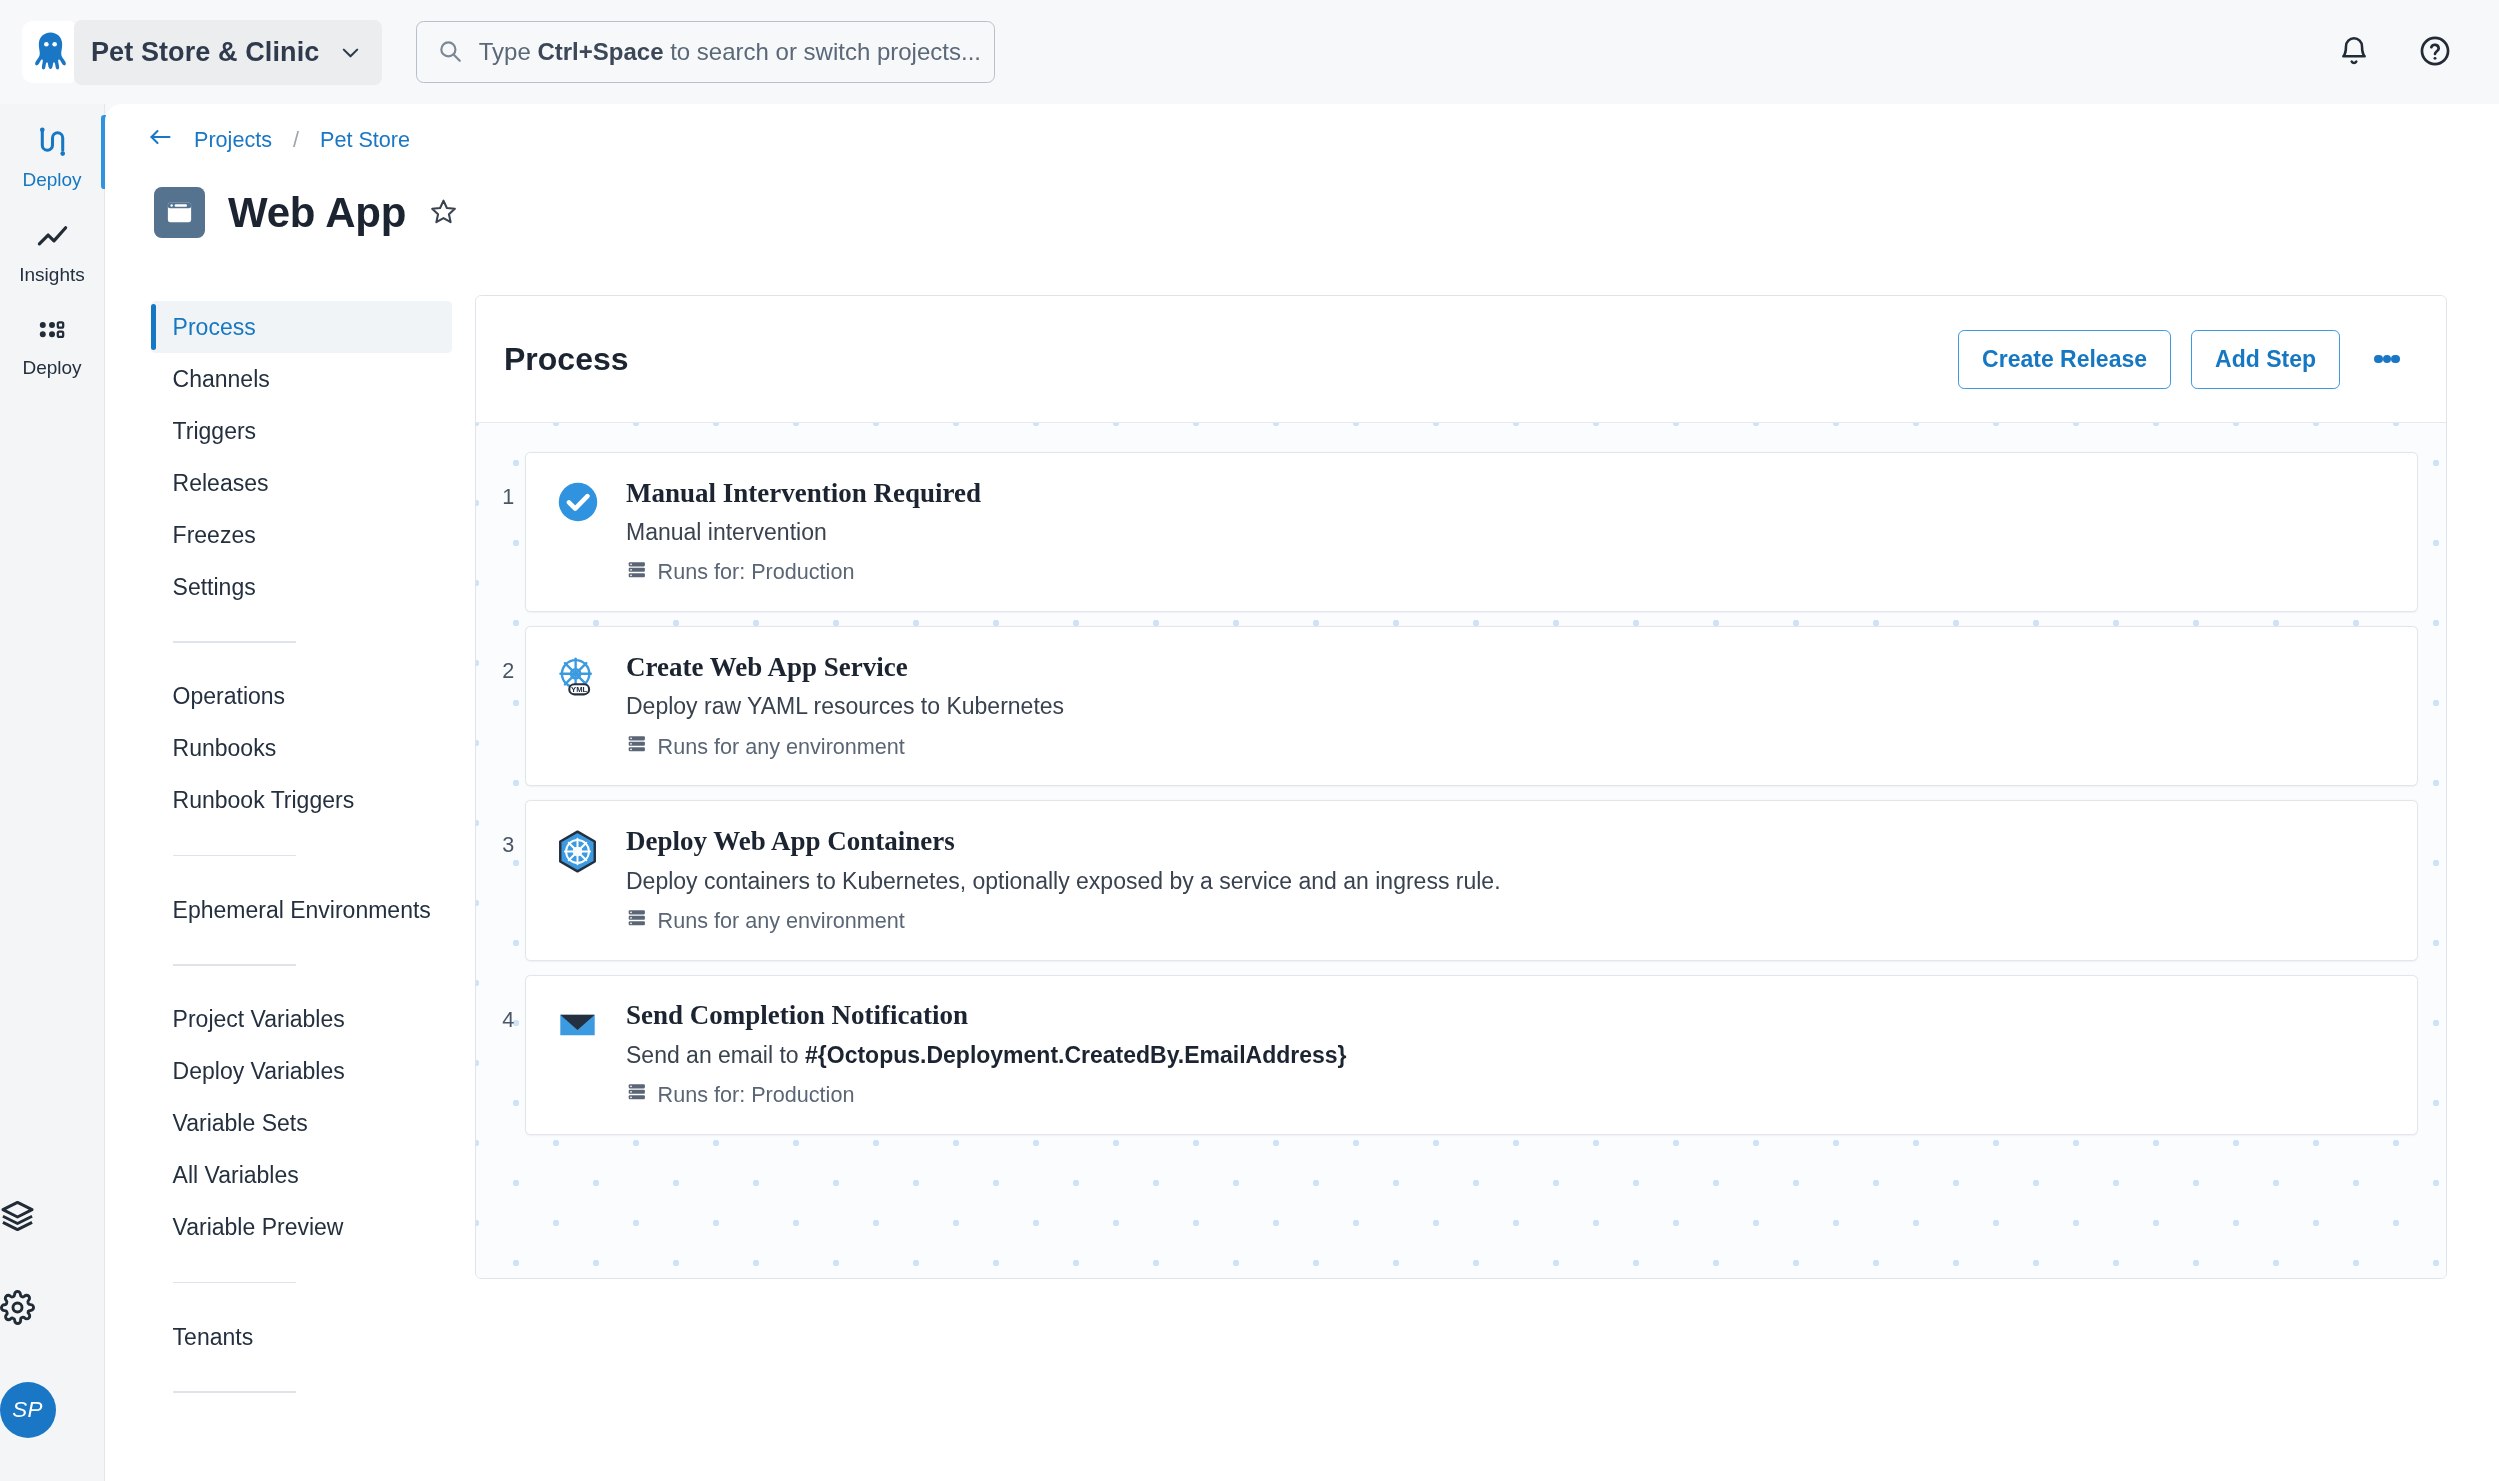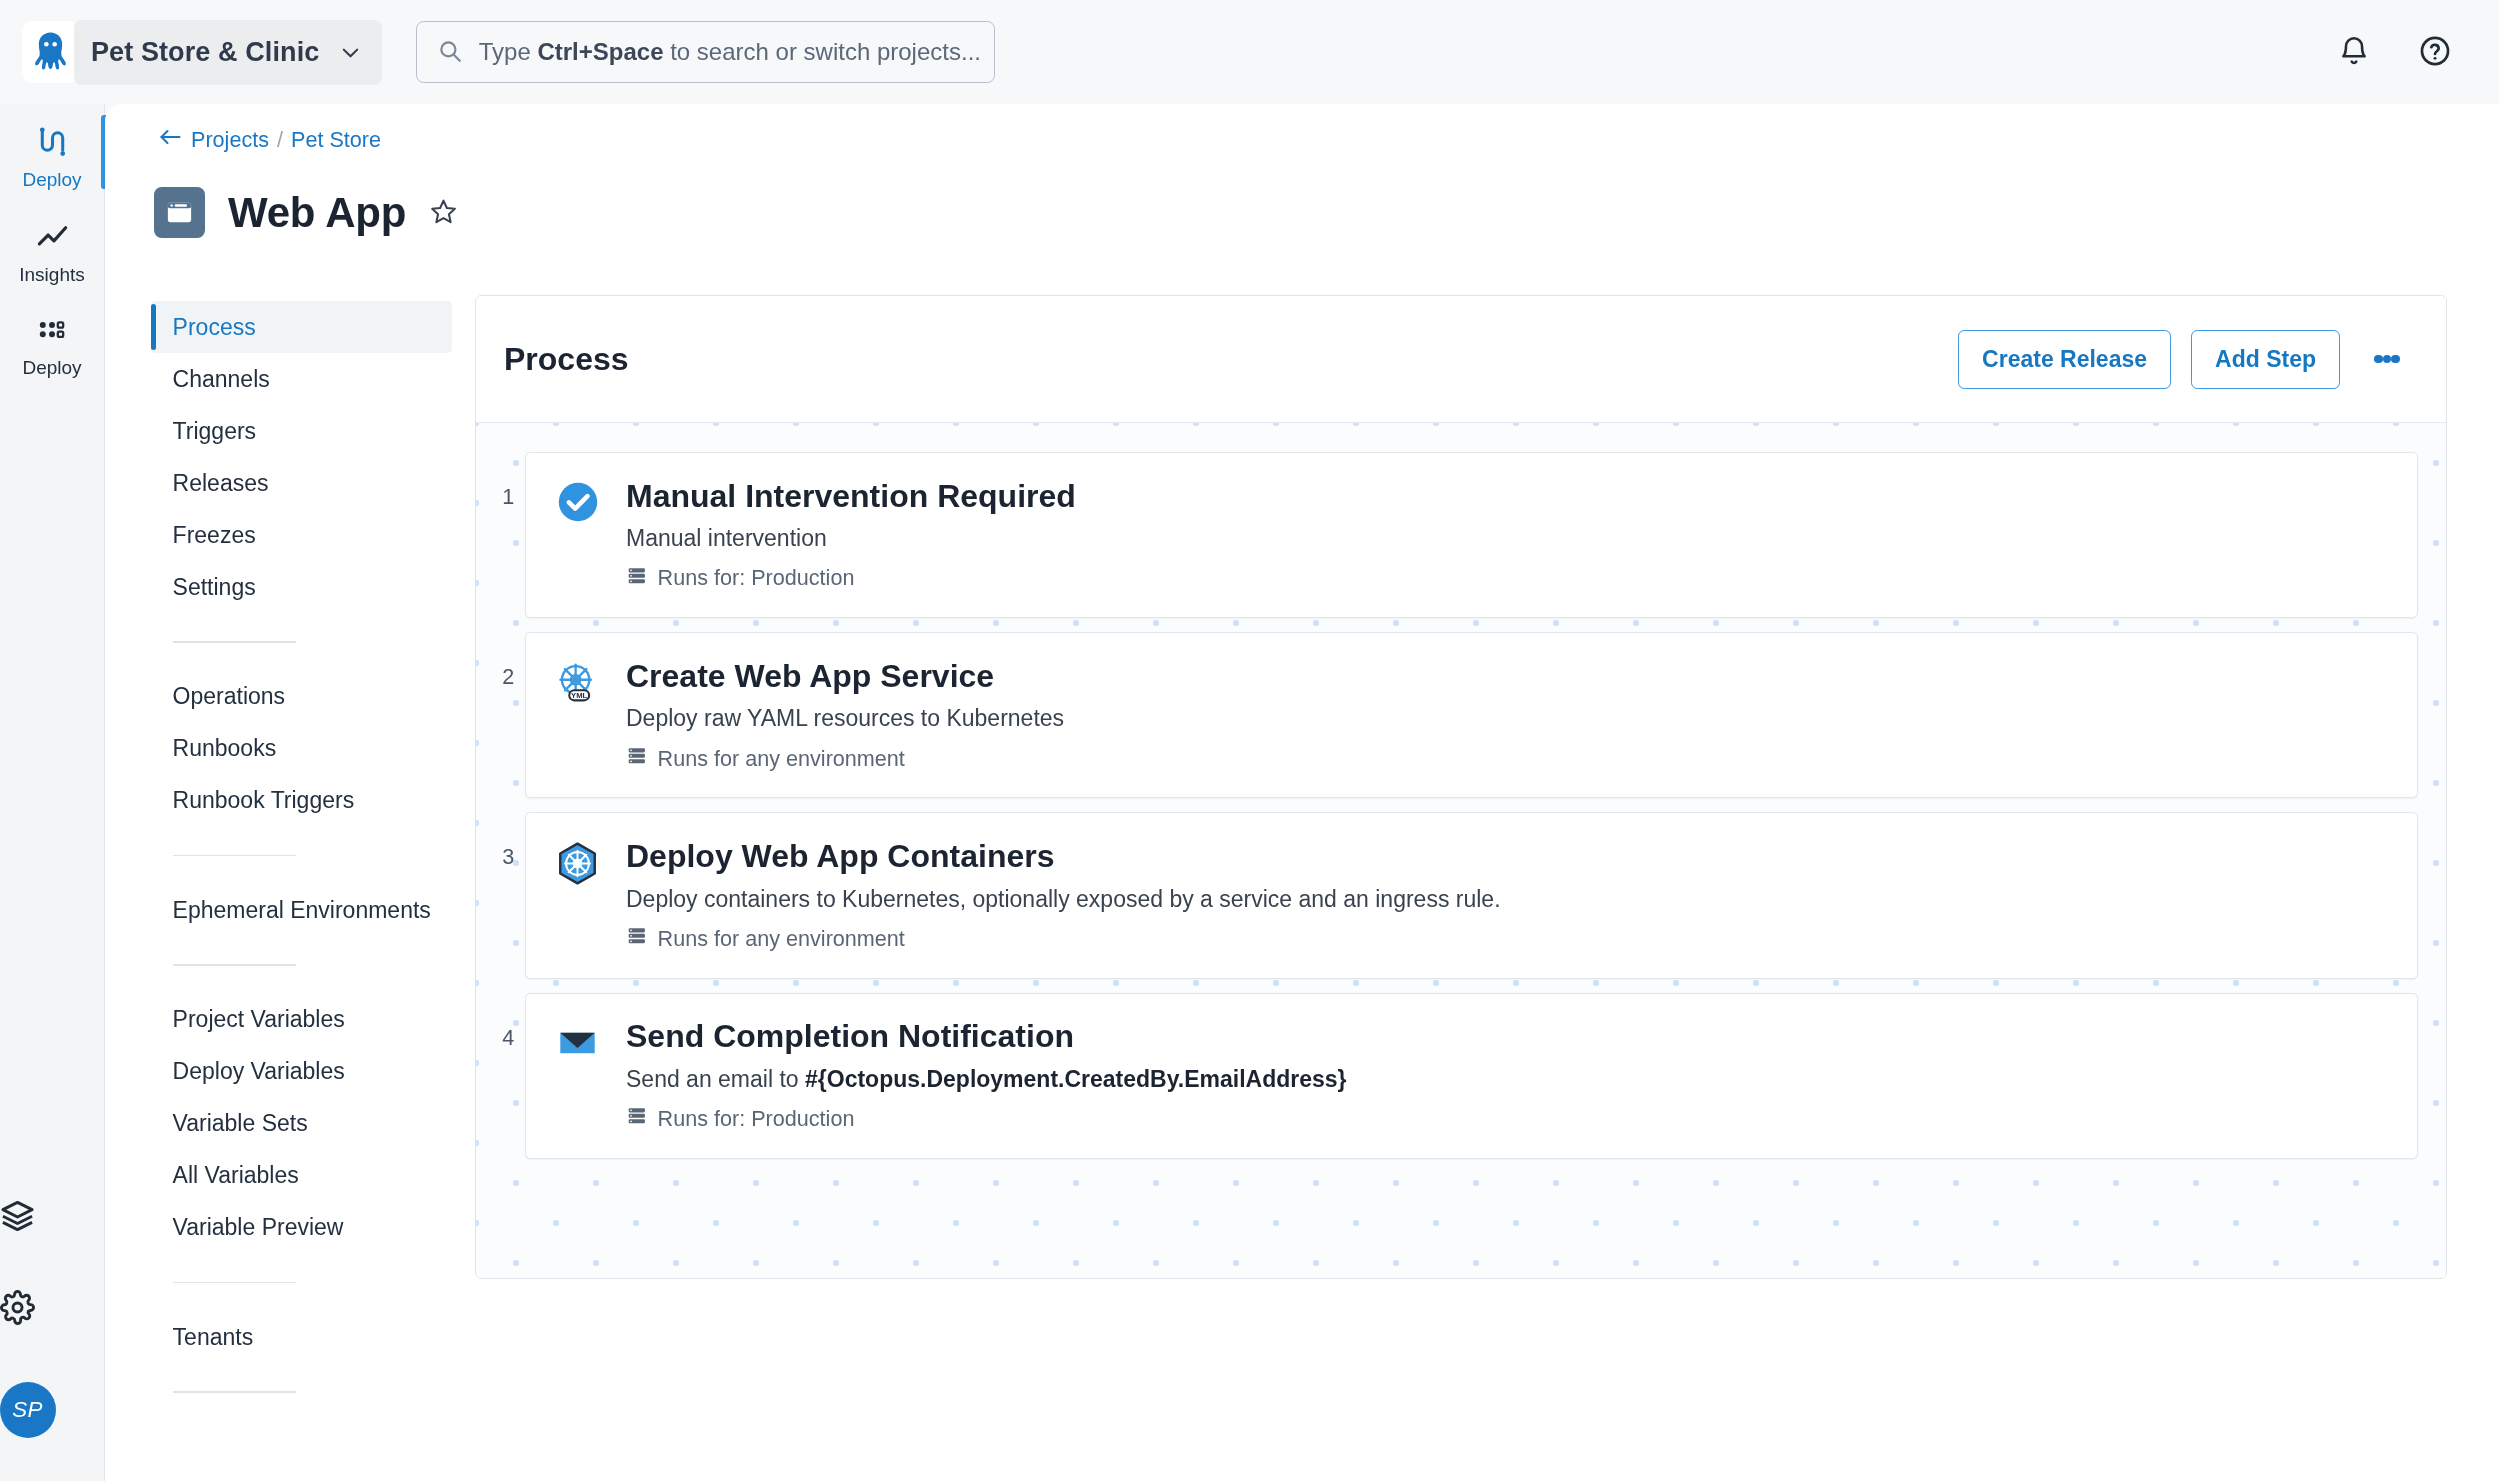--- a/index.html
+++ b/index.html
@@ -85,22 +85,22 @@
   
   .surface {
     position: absolute; top: 104px; left: 105px;
     width: 2395px; height: 1377px;
     background: #ffffff;
     border-top-left-radius: 17px;
   }
 
   
   .breadcrumb {
-    position: absolute; top: 127px; left: 158px;
-    display: flex; align-items: center; gap: 8px;
+    position: absolute; top: 127px; left: 148px;
+    display: flex; align-items: center; gap: 21px;
     font-size: 21.6px;
   }
   .breadcrumb a { color: #1a77c5; text-decoration: none; }
   .breadcrumb .sep { color: #9aa5b1; }
 
   .title-row {
     position: absolute; top: 187px; left: 154px;
     display: flex; align-items: center; gap: 23px;
   }
   .proj-icon {
@@ -180,21 +180,21 @@
     background: #ffffff;
     border: 1.5px solid #e2e6eb;
     border-radius: 5.4px;
     padding: 23px 26px 25px 26px;
     display: flex; gap: 23px;
     min-height: 130px;
     box-shadow: 0 0.8px 1.5px rgba(25,40,60,.05);
   }
   .step-ico { width: 51px; flex: 0 0 51px; display: flex; align-items: flex-start; justify-content: center; padding-top: 4.6px; }
   .step-body { padding-top: 1.5px; }
-  .step-name { font-size: 32px; font-weight: 700; color: #1b2430; margin-bottom: 10.8px; }
+  .step-name { font-size: 27px; font-weight: 700; color: #1b2430; margin-bottom: 10.8px; font-family: Liberation Serif, serif; }
   .step-desc { font-size: 23px; color: #39424f; margin-bottom: 12.3px; }
   .step-desc b { font-weight: 700; color: #1b2430; }
   .step-env { display: flex; align-items: center; gap: 10px; font-size: 21.6px; color: #55617180; color: #5a6676; }
 </style>
 </head>
 <body>
 
 <div class="topbar">
   <div class="octo-logo">
     <svg width="37" height="43" viewBox="0 0 24 28" aria-hidden="true">

